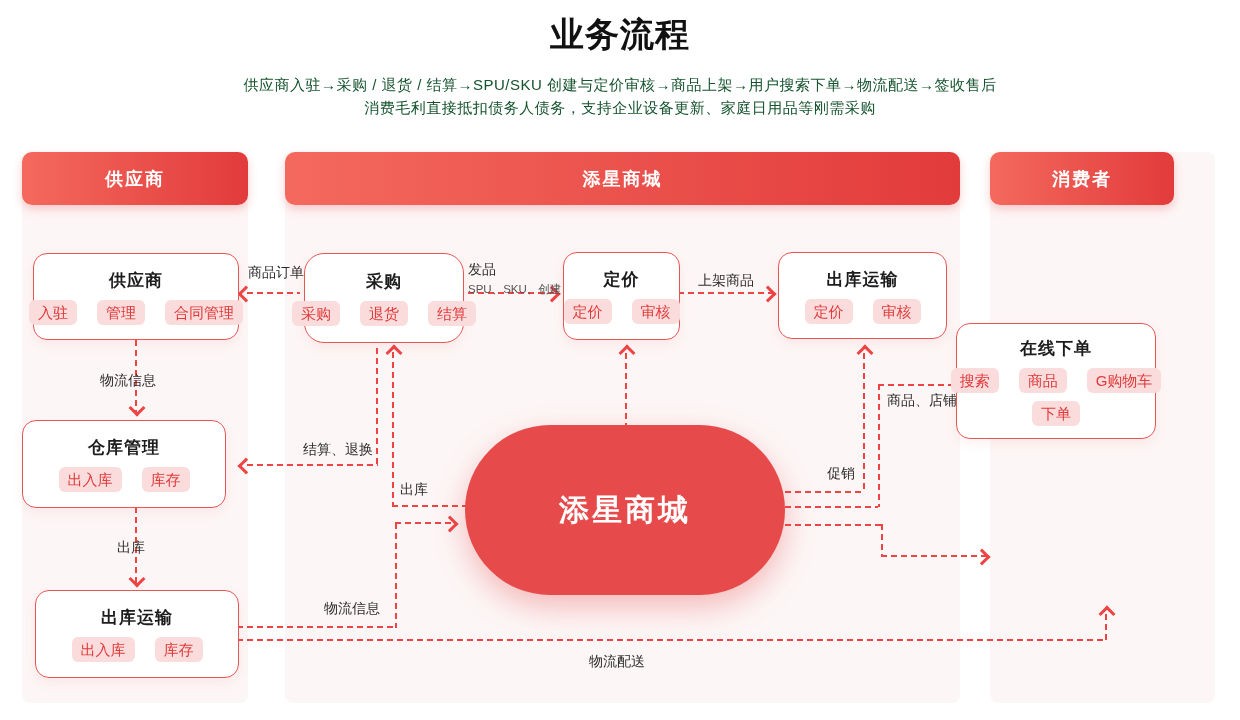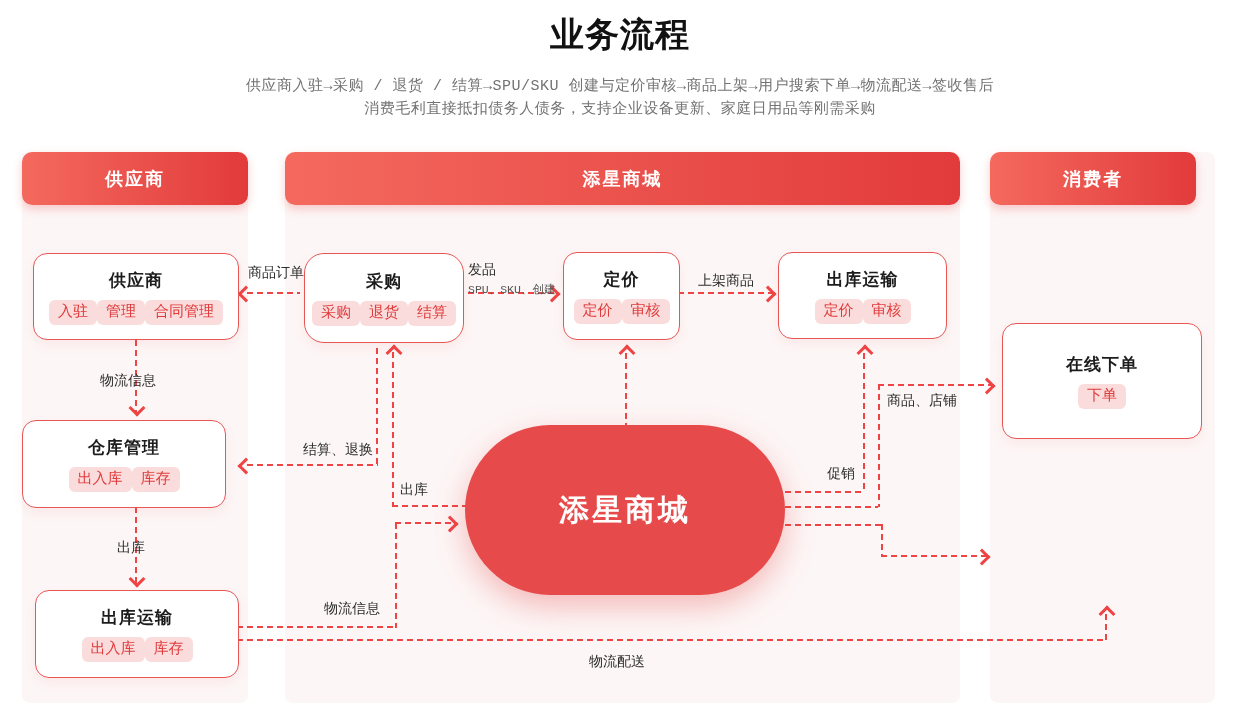--- a/index.html
+++ b/index.html
@@ -1,51 +1,51 @@
 <!DOCTYPE html>
 <html><head>
 <meta charset="utf-8">
 <style>
   html,body{margin:0;padding:0;background:#ffffff;}
   .canvas{
     position:relative;width:1240px;height:720px;overflow:hidden;
-    font-family:Liberation Mono, monospace;background:#ffffff;
+    font-family:Liberation Sans, sans-serif;background:#ffffff;
   }
   .page-title{
     position:absolute;left:0;top:12px;width:100%;text-align:center;
     font-size:34px;font-weight:600;color:#111;letter-spacing:1px;
   }
   .subtitle{
     position:absolute;left:0;width:100%;text-align:center;
-    font-size:15px;color:#737373;letter-spacing:.5px;
+    font-size:15px;color:#14532d;letter-spacing:.5px;
   }
   .sub1{top:76px;} .sub2{top:99px;}
   .panel{
     position:absolute;top:152px;height:551px;background:#fdf6f6;border-radius:8px;z-index:0;
   }
   .panel.left{left:22px;width:226px;}
   .panel.mid{left:285px;width:675px;}
   .panel.right{left:990px;width:225px;}
   .colheader{
     position:absolute;top:152px;height:53px;border-radius:10px;z-index:3;
     background:linear-gradient(90deg,#f4695e,#e23b3b);
     color:#fff;font-size:18px;font-weight:bold;letter-spacing:2px;
     display:flex;align-items:center;justify-content:center;
     box-shadow:0 4px 10px rgba(226,59,59,.25);
   }
   .ch-left{left:22px;width:226px;}
   .ch-mid{left:285px;width:675px;}
-  .ch-right{left:990px;width:206px;}
+  .ch-right{left:990px;width:184px;}
   .node{
     position:absolute;background:#fff;border:1.5px solid #e85555;border-radius:14px;z-index:3;
     display:flex;flex-direction:column;align-items:center;justify-content:center;gap:8px;
     box-shadow:0 5px 12px rgba(232,80,80,.08);
   }
   .node-title{font-size:17px;font-weight:bold;color:#1c1c1c;letter-spacing:1px;}
-  .tag-row{display:flex;gap:0;justify-content:center;}
+  .tag-row{display:flex;gap:20px;justify-content:center;}
   .tag{
     background:#fbdcdc;color:#e03a3a;font-size:15px;line-height:1;
     padding:5px 9px;border-radius:6px;white-space:nowrap;
   }
   .pill{
     position:absolute;left:465px;top:425px;width:320px;height:170px;border-radius:85px;
     background:#e64a4a;z-index:3;display:flex;align-items:center;justify-content:center;
     color:#fff;font-size:30px;font-weight:bold;letter-spacing:3px;
     box-shadow:0 12px 30px rgba(230,74,74,.35);
   }
@@ -184,23 +184,28 @@
   </div>
 
   <div class="node" style="left:35px;top:590px;width:202px;height:86px;">
     <div class="node-title">出库运输</div>
     <div class="tag-row">
       <span class="tag">出入库</span>
       <span class="tag">库存</span>
     </div>
   </div>
 
-  <div class="node" style="left:1002px;top:323px;width:198px;height:114px;border-radius:14px;">
+  <div class="node" style="left:956px;top:323px;width:198px;height:114px;border-radius:14px;">
     <div class="node-title">在线下单</div>
     <div class="tag-row">
+      <span class="tag">搜索</span>
+      <span class="tag">商品</span>
+      <span class="tag">G购物车</span>
+    </div>
+    <div class="tag-row">
       <span class="tag">下单</span>
     </div>
   </div>
 
 
   <div class="pill">添星商城</div>
 
 </div>
 
 </body></html>

